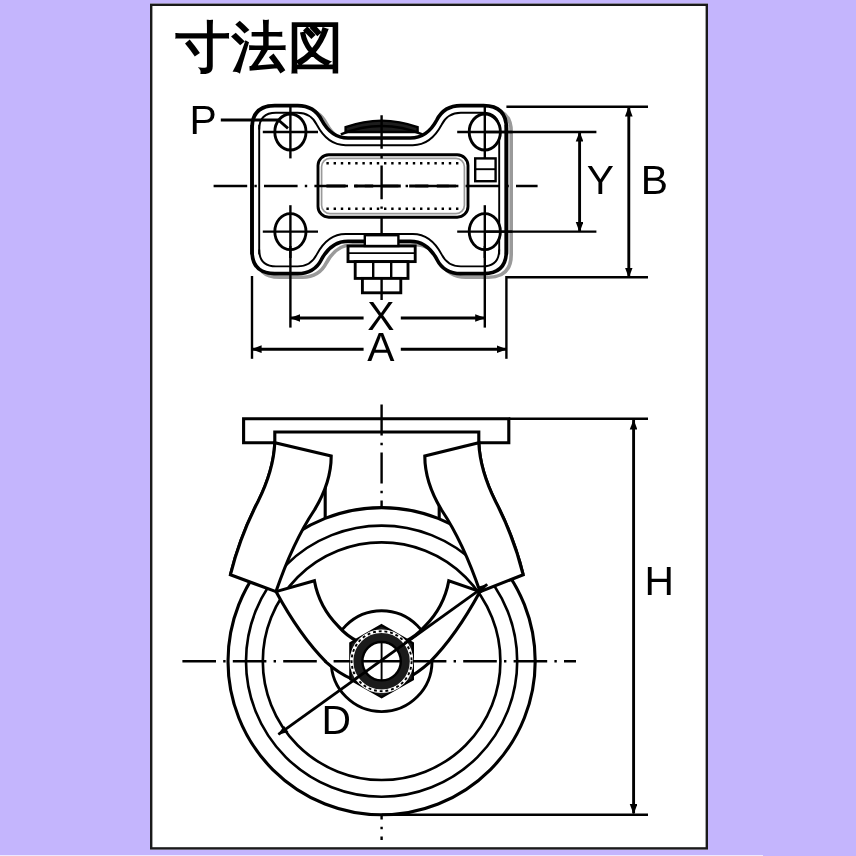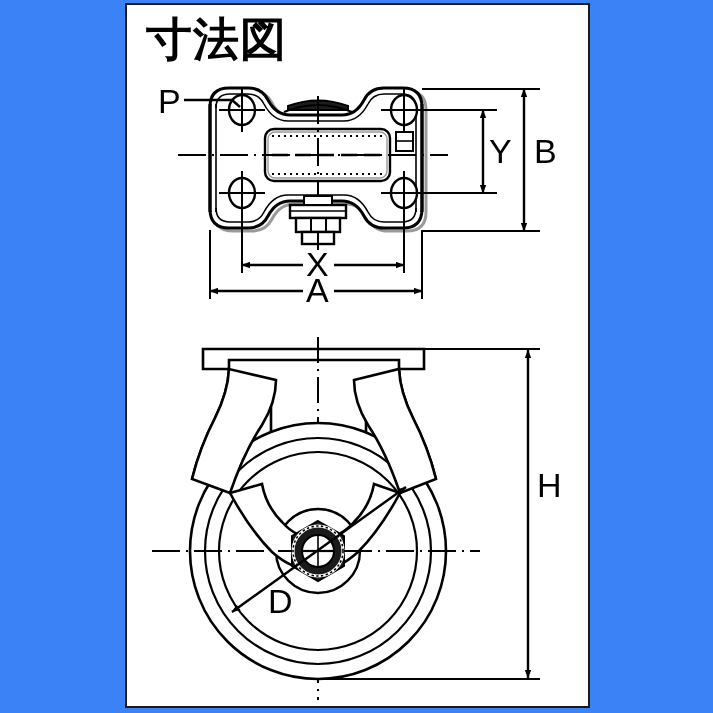--- a/index.html
+++ b/index.html
@@ -5,21 +5,21 @@
   html, body {
     margin: 0;
     padding: 0;
     background: #ffffff;
     font-family: "Liberation Sans", sans-serif;
   }
   #page {
     position: relative;
     width: 713px;
     height: 713px;
-    background: #3b82f6;
+    background: #c4b5fd;
     overflow: hidden;
   }
   #frame {
     position: absolute;
     left: 125px;
     top: 3px;
     width: 465px;
     height: 705px;
     border: 2px solid #1a1a1a;
     box-sizing: border-box;

